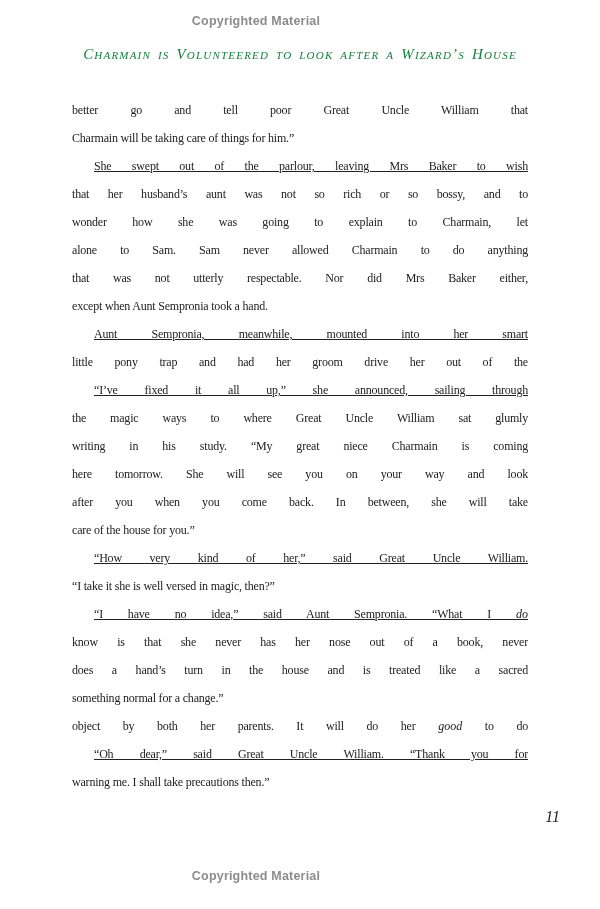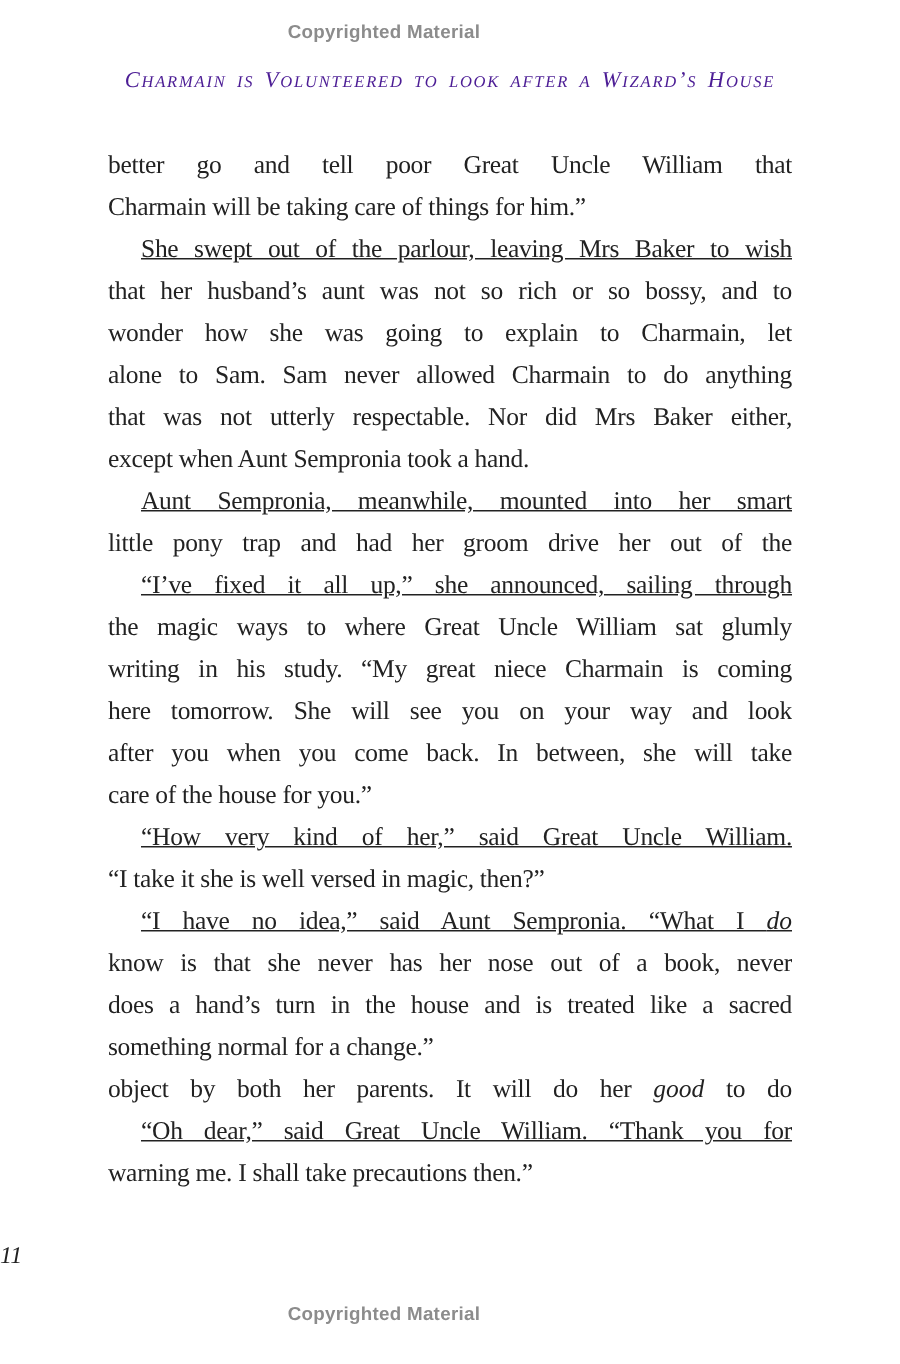--- a/index.html
+++ b/index.html
@@ -29,52 +29,52 @@
     top: 46px;
     left: 0;
     width: 600px;
     text-align: center;
     font-family: "Liberation Serif", serif;
     font-style: italic;
     font-variant: small-caps;
     font-size: 15px;
     letter-spacing: 1.2px;
     word-spacing: 2px;
-    color: #4c1d95;
+    color: #15803d;
   }
   .body-text {
     position: absolute;
     top: 96px;
     left: 72px;
     width: 456px;
     font-family: "Liberation Serif", serif;
-    font-size: 17px;
+    font-size: 12px;
     letter-spacing: -0.2px;
     color: #222222;
   }
   .line {
     line-height: 28px;
     height: 28px;
     text-align: justify;
     text-align-last: justify;
     white-space: normal;
     overflow: hidden;
   }
   .line.last {
     text-align: center;
     text-align-last: left;
   }
   .line.indent { text-indent: 22px; text-decoration: underline; }
   .line i { font-style: italic; letter-spacing: 0; }
   .page-number {
     position: absolute;
-    top: 829px;
+    top: 808px;
     left: 0;
     width: 560px;
-    text-align: left;
+    text-align: right;
     font-family: "Liberation Serif", serif;
     font-style: italic;
     font-size: 16px;
     color: #222222;
   }
 </style>
 </head>
 <body>
 
 <div class="notice notice-top">Copyrighted Material</div>

